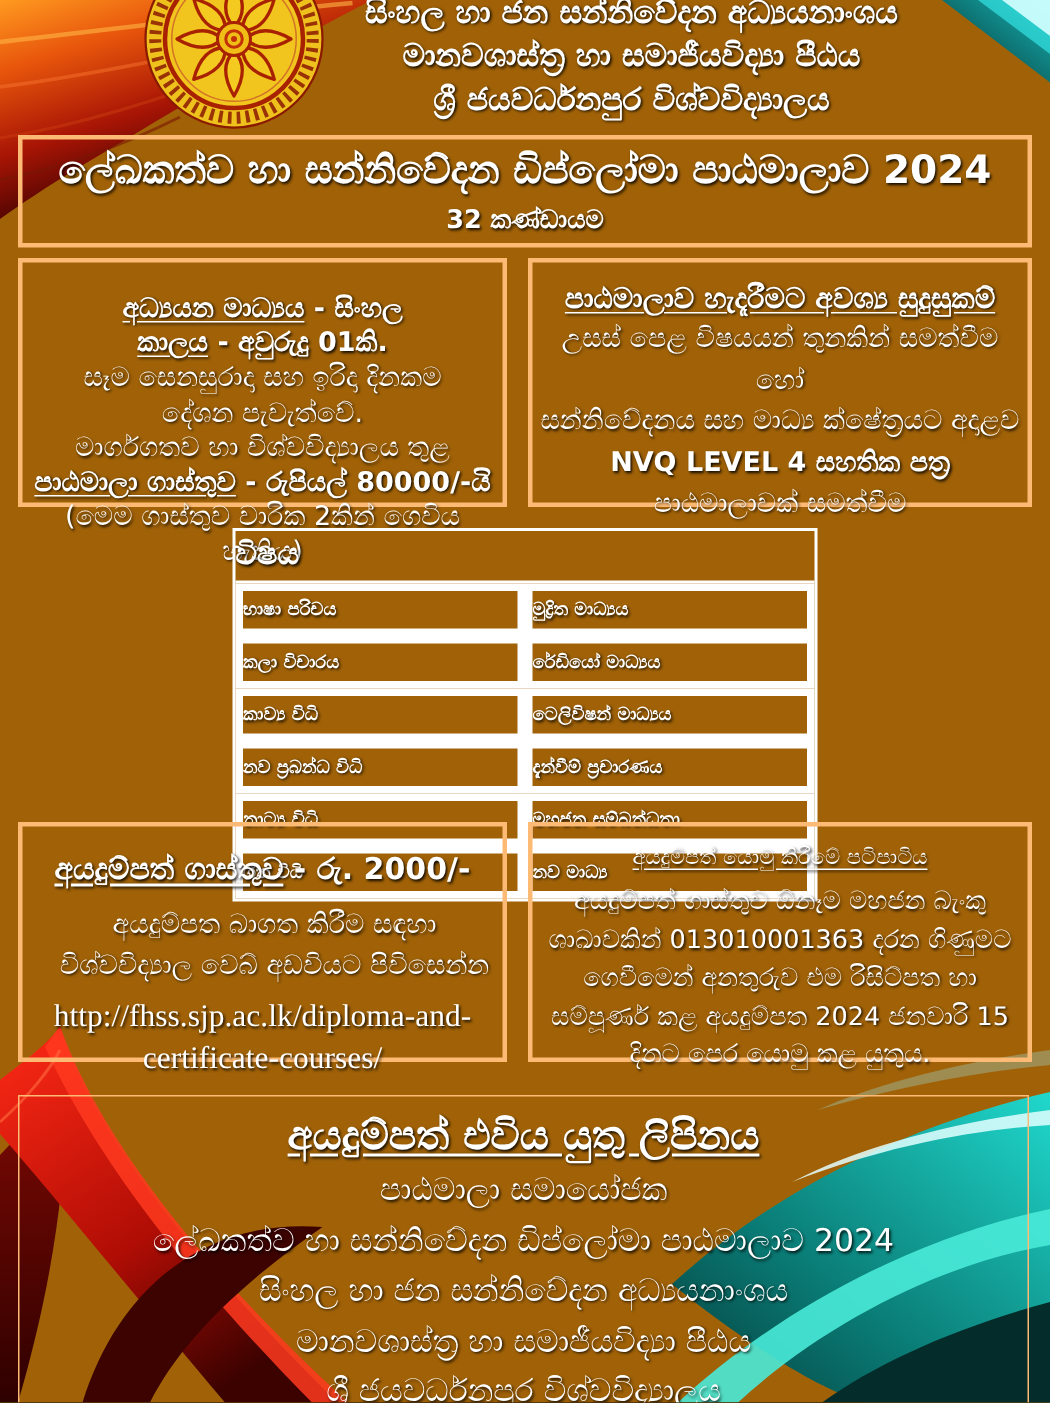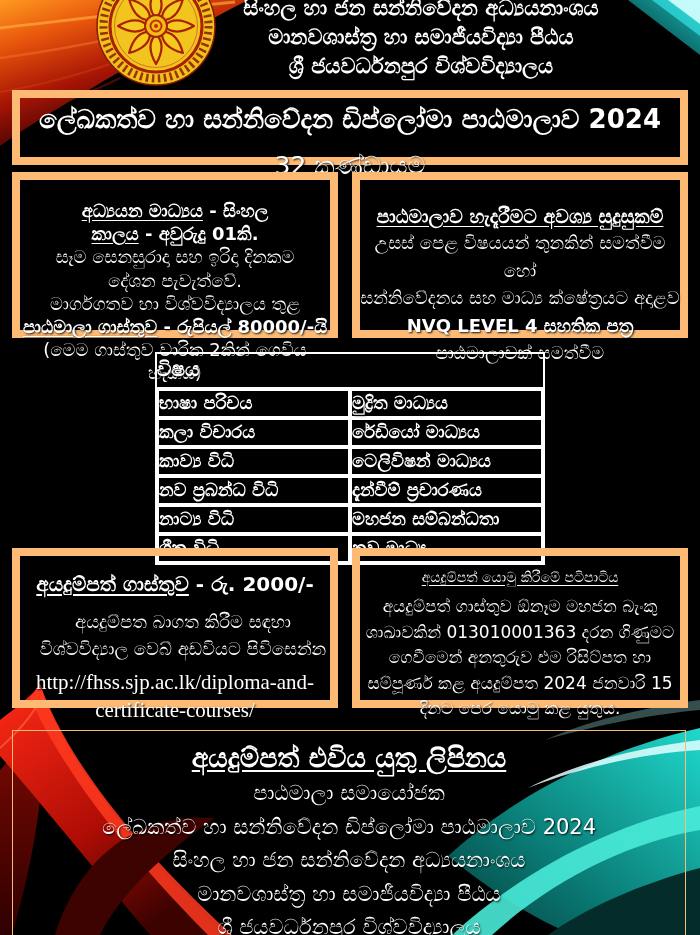--- a/index.html
+++ b/index.html
@@ -1,51 +1,51 @@
 <!DOCTYPE html>
 <html><head>
 <meta charset="utf-8">
 <style>
   html,body { margin:0; padding:0; background:#1a1a1a; }
   .poster {
     position:relative; width:700px; height:935px; overflow:hidden;
-    background:#000000; color:#fff;
+    background:#a16207; color:#fff;
     font-family:"DejaVu Sans", sans-serif;
   }
   .poster * { box-sizing:border-box; }
   svg.bg-art, svg.logo-svg { position:absolute; display:block; }
   svg.bg-art { left:0; top:0; }
   svg.logo-svg { left:94px; top:-34px; }
 
   .txt { text-shadow:1px 1px 2px rgba(0,0,0,.9); }
 
   .uni-header {
     position:absolute; left:150px; right:8px; top:-6px;
     text-align:center; font-size:21px; line-height:29px; font-weight:bold;
   }
 
-  .box { position:absolute; border:8px solid #fdba74; background:transparent; text-align:center; }
+  .box { position:absolute; border:3px solid #fdba74; background:transparent; text-align:center; }
 
   .title-box { left:12px; width:676px; top:90px; height:75px; padding-top:5px; }
   .title-main { font-size:26px; font-weight:bold; line-height:33px; }
-  .title-sub  { font-size:25px; font-weight:normal; line-height:32px;margin-top:14px; }
+  .title-sub  { font-size:17px; font-weight:bold; line-height:32px; }
 
   .study-box { left:12px; top:172px; width:326px; height:166px; padding-top:19px;
                font-size:18px; line-height:23.2px; }
-  .qual-box  { left:352px; top:172px; width:336px; height:166px; padding-top:23px;
+  .qual-box  { left:352px; top:172px; width:336px; height:166px; padding-top:11px;
                font-size:18px; }
   .qual-title { font-weight:bold; font-size:19px; line-height:26px; }
   .qual-line  { line-height:27.5px; }
   .u { text-decoration:underline; text-underline-offset:3px; }
   .b { font-weight:bold; }
 
   .subjects { left:155px; top:352px; width:390px; border:2px solid #fff; position:absolute; }
   .subjects-title { font-size:20px; font-weight:bold; padding:3px 0 4px; }
   .subjects-grid { display:grid; grid-template-columns:1fr 1fr; border-top:2px solid #fff; margin-top:2px; }
-  .subject-cell { border:2px solid #ffffff; font-size:18px; font-weight:bold;
+  .subject-cell { border:5px solid #ffffff; font-size:12px; font-weight:bold;
                   padding:2px 0 3px; line-height:20px; }
 
   .fee-box  { left:12px; top:548px; width:326px; height:160px; }
   .fee-head { margin-top:16px; font-size:20px; font-weight:bold; }
   .fee-line { font-size:18px; line-height:27px;padding-left:16px; }
   .fee-lines { margin-top:12px; }
   .url-line { font-family:"Liberation Serif", serif; font-size:21px; line-height:28px; }
   .url-lines { margin-top:6px; }
 
   .proc-box  { left:352px; top:548px; width:336px; height:160px; }

